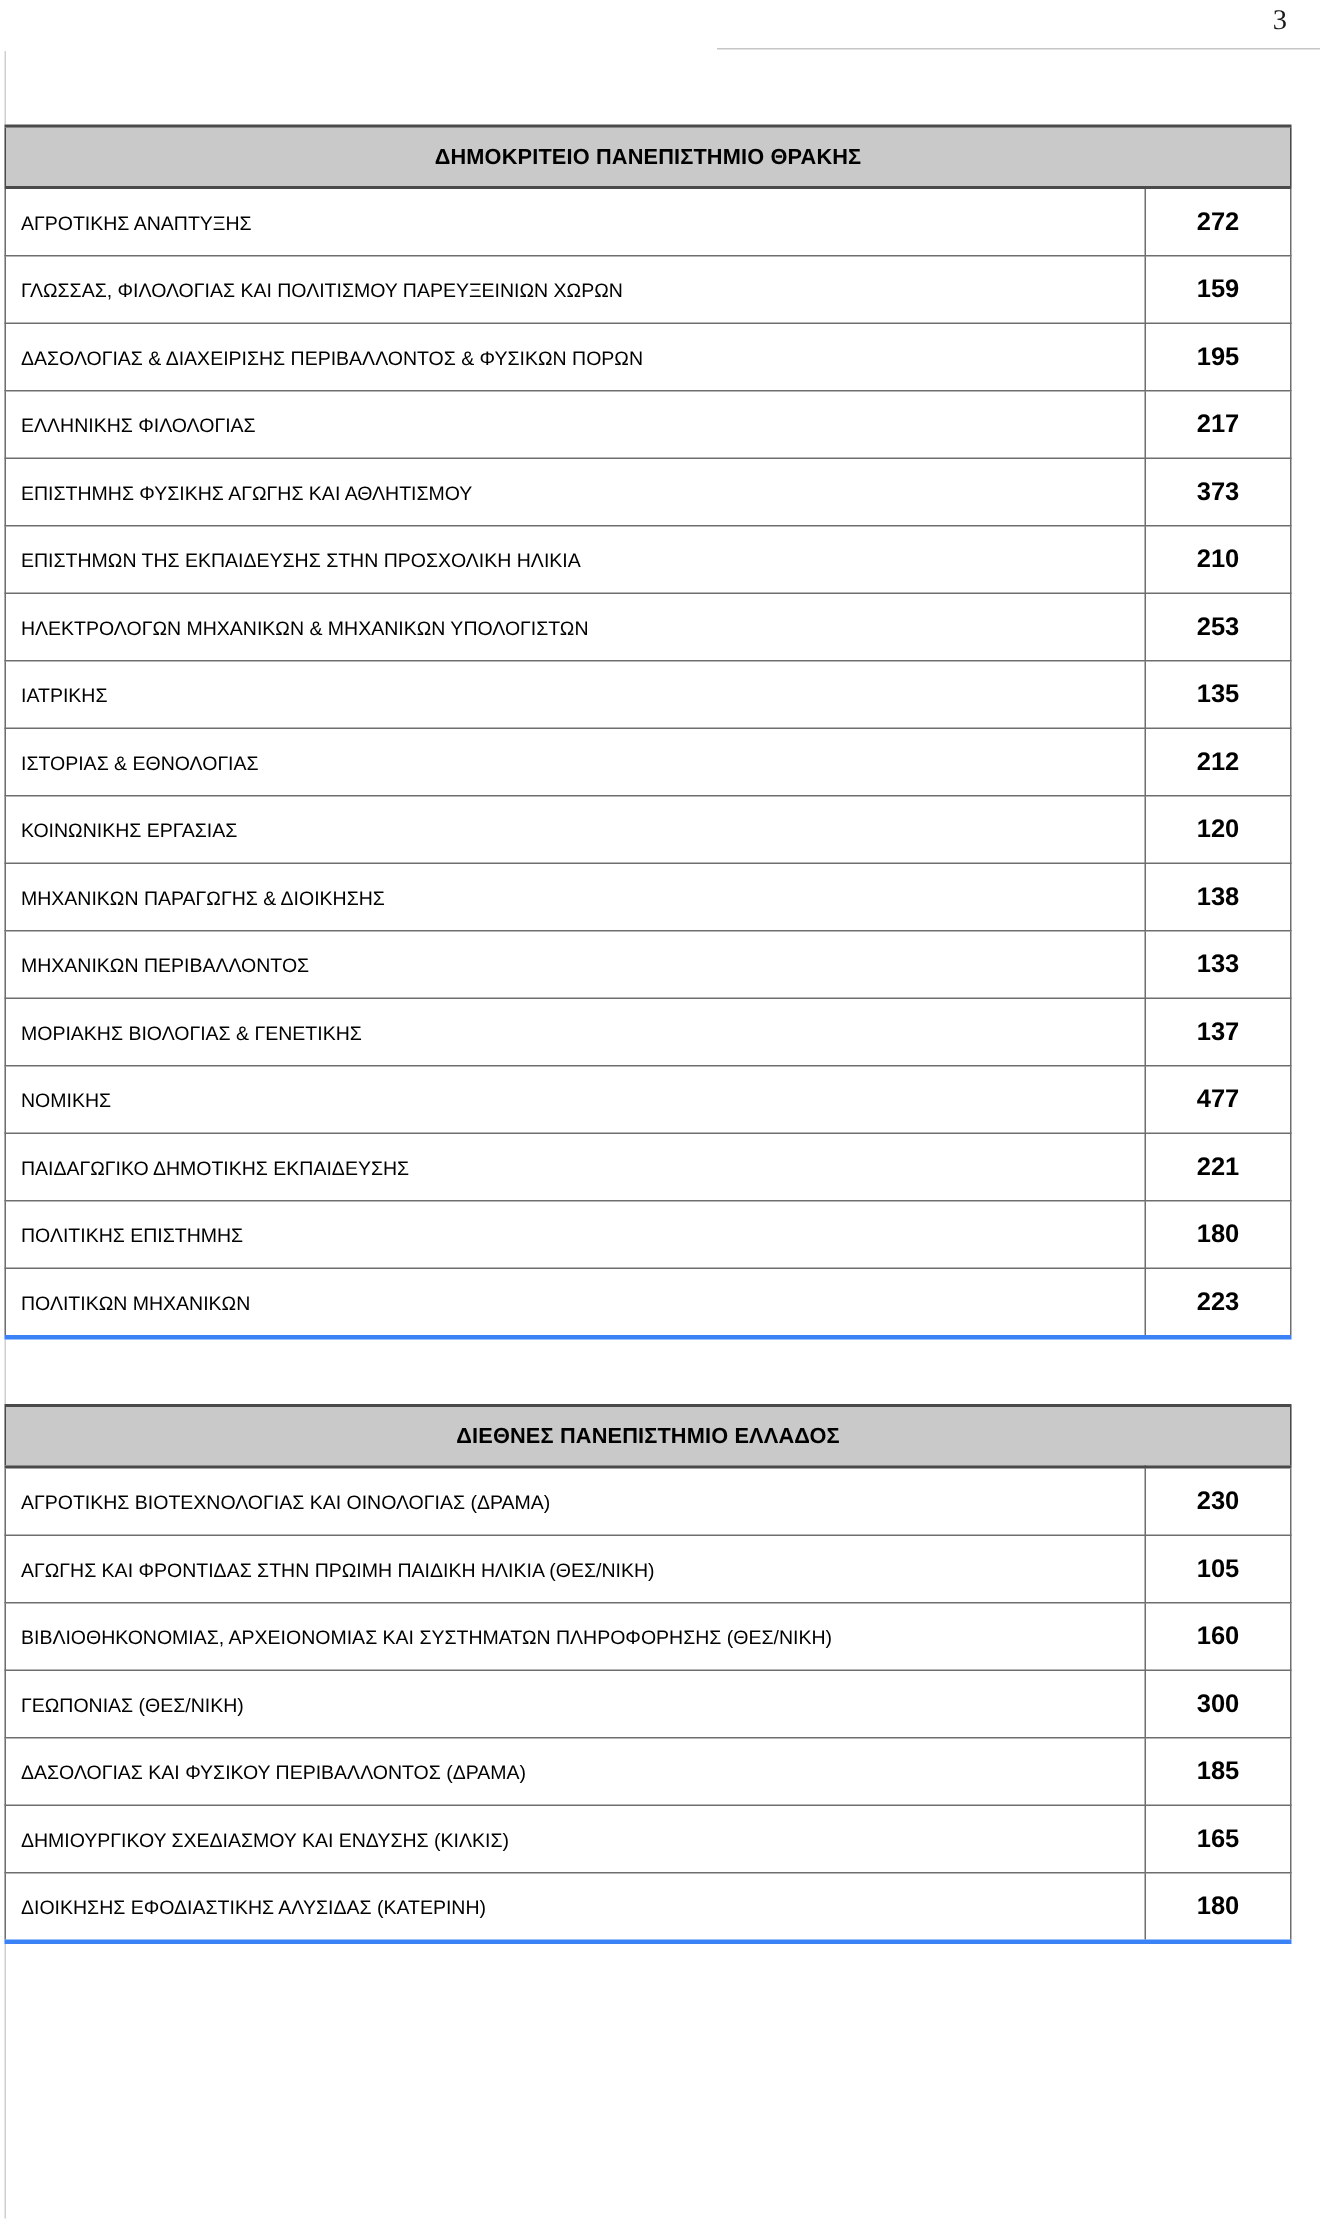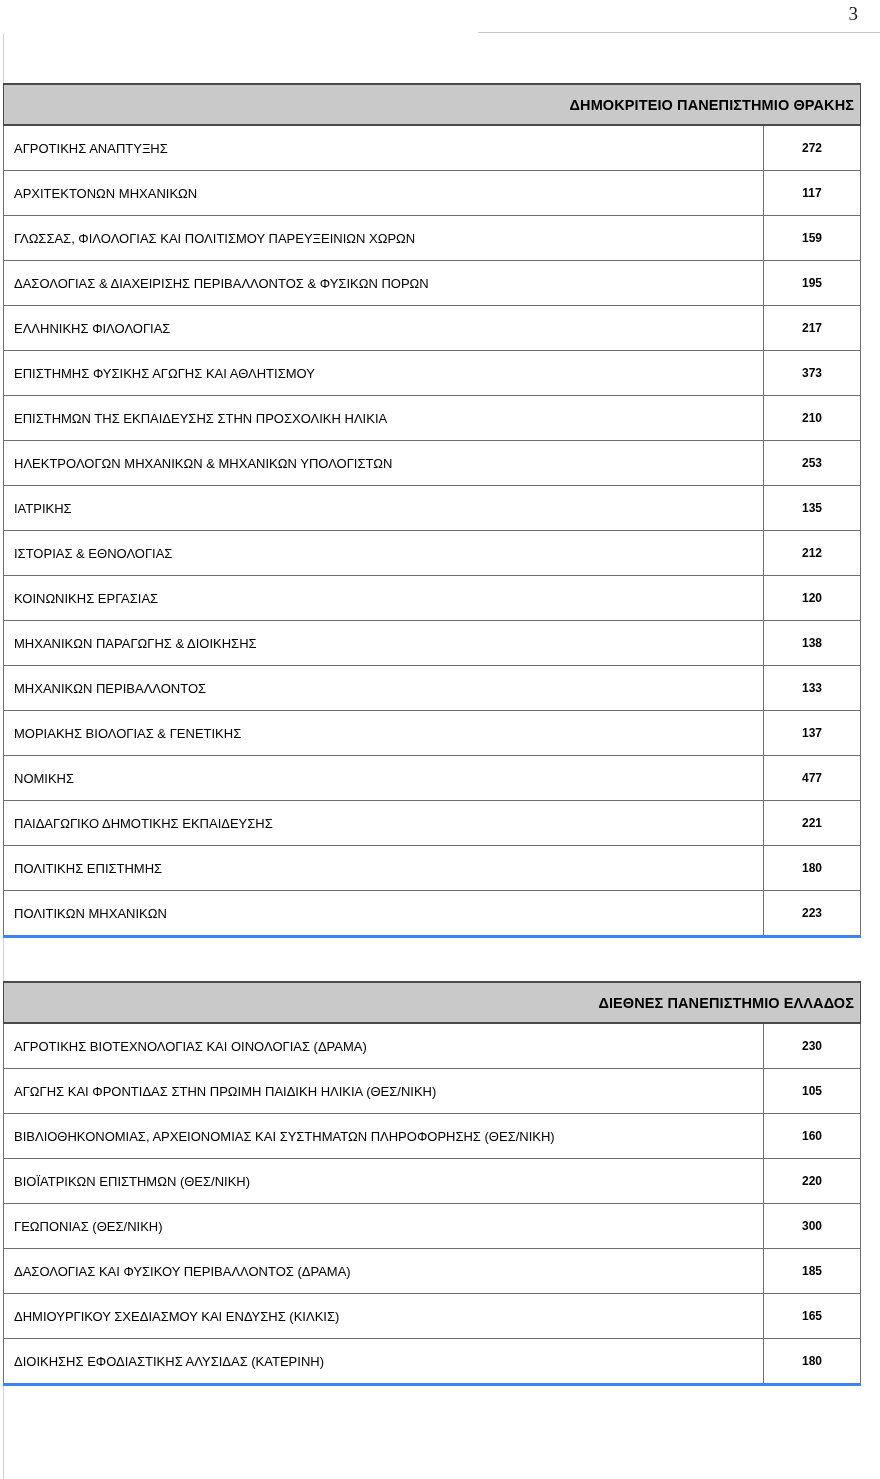--- a/index.html
+++ b/index.html
@@ -72,21 +72,21 @@
 
   table.dept-table col.c-name { width: 760px; }
   table.dept-table col.c-val  { width: 97px; }
 
   table.dept-table th.group-title {
     background: #c9c9c9;
     border: 1px solid #4a4a4a;
     border-top-width: 2px;
     border-bottom-width: 2px;
     height: 39px;
-    text-align: right;
+    text-align: center;
     vertical-align: middle;
     font-size: 14.5px;
     font-weight: bold;
     letter-spacing: 0.1px;
     padding: 0 6px;
   }
 
   table.dept-table td {
     border: 1px solid #6e6e6e;
     height: 44px;
@@ -94,21 +94,21 @@
     font-size: 13px;
     font-weight: normal;
     padding: 0 0 0 10px;
     white-space: nowrap;
     overflow: hidden;
   }
 
   table.dept-table td.val {
     text-align: center;
     font-weight: bold;
-    font-size: 12px;
+    font-size: 17px;
     padding: 0;
   }
 
   table.dept-table tr:last-child td { border-bottom: 3px solid #3b82f6; }
 
   
   .table-gap { height: 43px; }
 
   
   #table-2-wrap { position: relative; }
@@ -135,24 +135,20 @@
         <tr>
           <th class="group-title" colspan="2">ΔΗΜΟΚΡΙΤΕΙΟ ΠΑΝΕΠΙΣΤΗΜΙΟ ΘΡΑΚΗΣ</th>
         </tr>
       </thead>
       <tbody>
           <tr>
             <td class="name">ΑΓΡΟΤΙΚΗΣ ΑΝΑΠΤΥΞΗΣ</td>
             <td class="val">272</td>
           </tr>
           <tr>
-            <td class="name">ΑΡΧΙΤΕΚΤΟΝΩΝ ΜΗΧΑΝΙΚΩΝ</td>
-            <td class="val">117</td>
-          </tr>
-          <tr>
             <td class="name">ΓΛΩΣΣΑΣ, ΦΙΛΟΛΟΓΙΑΣ ΚΑΙ ΠΟΛΙΤΙΣΜΟΥ ΠΑΡΕΥΞΕΙΝΙΩΝ ΧΩΡΩΝ</td>
             <td class="val">159</td>
           </tr>
           <tr>
             <td class="name">ΔΑΣΟΛΟΓΙΑΣ &amp; ΔΙΑΧΕΙΡΙΣΗΣ ΠΕΡΙΒΑΛΛΟΝΤΟΣ &amp; ΦΥΣΙΚΩΝ ΠΟΡΩΝ</td>
             <td class="val">195</td>
           </tr>
           <tr>
             <td class="name">ΕΛΛΗΝΙΚΗΣ ΦΙΛΟΛΟΓΙΑΣ</td>
             <td class="val">217</td>
@@ -233,24 +229,20 @@
           </tr>
           <tr>
             <td class="name">ΑΓΩΓΗΣ ΚΑΙ ΦΡΟΝΤΙΔΑΣ ΣΤΗΝ ΠΡΩΙΜΗ ΠΑΙΔΙΚΗ ΗΛΙΚΙΑ (ΘΕΣ/ΝΙΚΗ)</td>
             <td class="val">105</td>
           </tr>
           <tr>
             <td class="name">ΒΙΒΛΙΟΘΗΚΟΝΟΜΙΑΣ, ΑΡΧΕΙΟΝΟΜΙΑΣ ΚΑΙ ΣΥΣΤΗΜΑΤΩΝ ΠΛΗΡΟΦΟΡΗΣΗΣ (ΘΕΣ/ΝΙΚΗ)</td>
             <td class="val">160</td>
           </tr>
           <tr>
-            <td class="name">ΒΙΟΪΑΤΡΙΚΩΝ ΕΠΙΣΤΗΜΩΝ (ΘΕΣ/ΝΙΚΗ)</td>
-            <td class="val">220</td>
-          </tr>
-          <tr>
             <td class="name">ΓΕΩΠΟΝΙΑΣ (ΘΕΣ/ΝΙΚΗ)</td>
             <td class="val">300</td>
           </tr>
           <tr>
             <td class="name">ΔΑΣΟΛΟΓΙΑΣ ΚΑΙ ΦΥΣΙΚΟΥ ΠΕΡΙΒΑΛΛΟΝΤΟΣ (ΔΡΑΜΑ)</td>
             <td class="val">185</td>
           </tr>
           <tr>
             <td class="name">ΔΗΜΙΟΥΡΓΙΚΟΥ ΣΧΕΔΙΑΣΜΟΥ ΚΑΙ ΕΝΔΥΣΗΣ (ΚΙΛΚΙΣ)</td>
             <td class="val">165</td>

